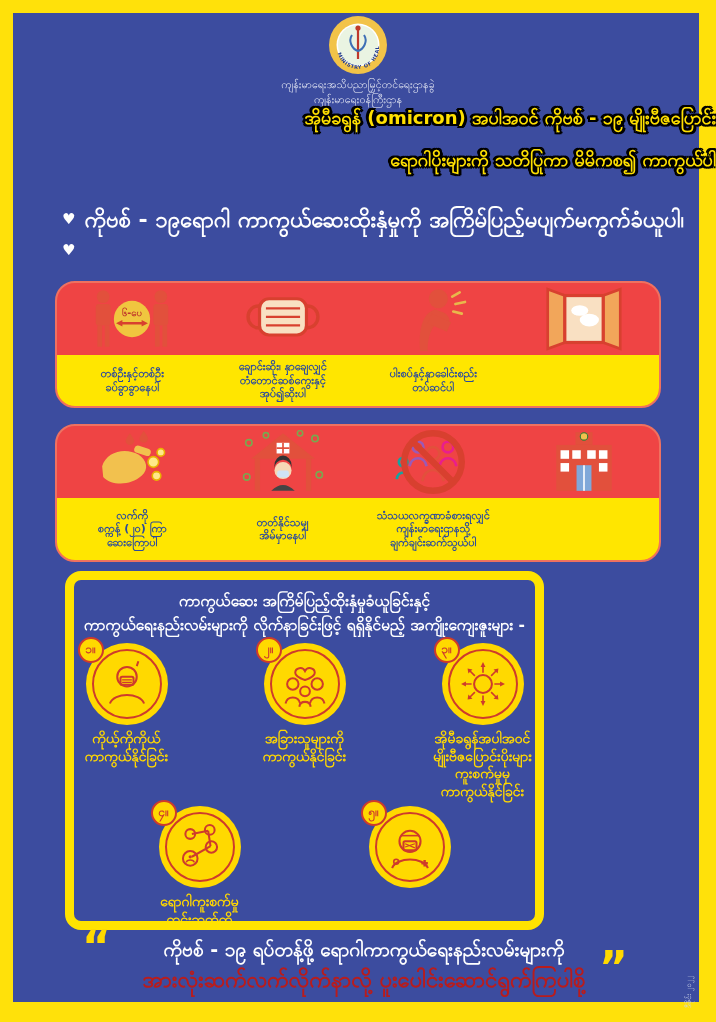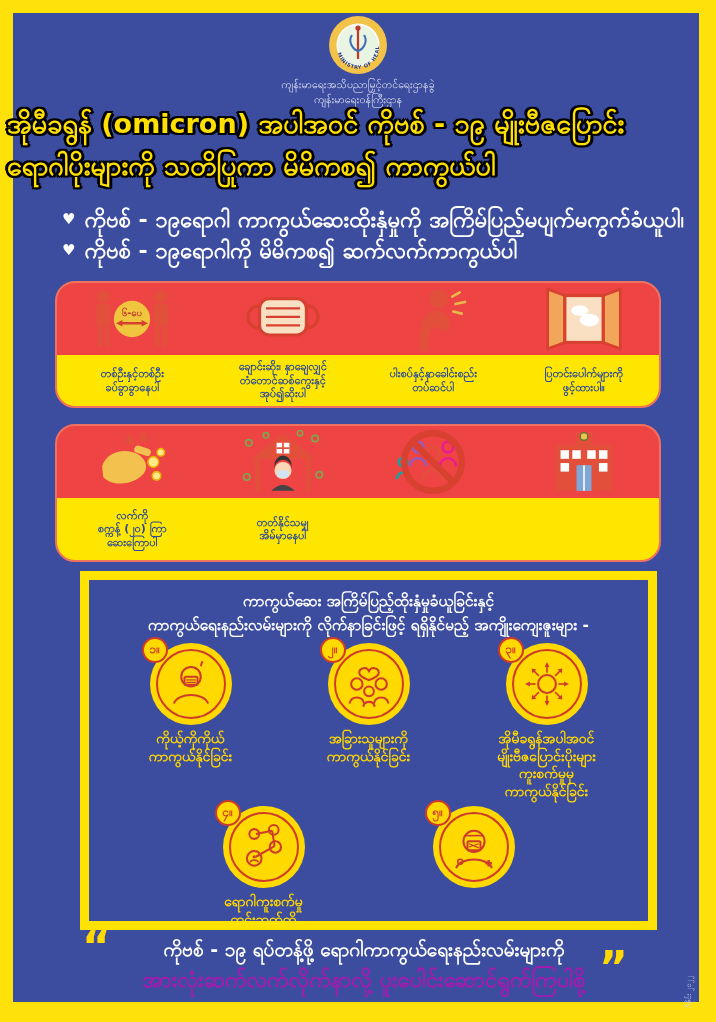--- a/index.html
+++ b/index.html
@@ -13,25 +13,24 @@
     position:absolute; left:13px; top:13px; width:686px; height:989px;
     background:#3C4C9F;
   }
   
   .logo-wrap { position:absolute; left:0; right:0; top:15px; text-align:center; }
   .logo-wrap svg { width:60px; height:60px; }
   .dept-line { position:absolute; left:0; right:0; text-align:center; color:#EDEFF8;
     font-size:10.5px; letter-spacing:.2px; white-space:nowrap; }
   .dept1 { top:78px; } .dept2 { top:93px; }
   .title-line {
-    position:absolute; left:0; right:0; text-align:left; white-space:nowrap;
-    color:#FFE000; font-weight:bold; font-size:27px;
+    position:absolute; left:0; right:0; text-align:right; white-space:nowrap;
+    color:#FFE000; font-weight:bold; font-size:18px;
     text-shadow:2px 0 #000,-2px 0 #000,0 2px #000,0 -2px #000,
       2px 2px #000,-2px -2px #000,2px -2px #000,-2px 2px #000,3px 1px #000,-3px -1px #000;
-    margin-left:7px;
   }
   .title1 { top:106px; } .title2 { top:148px; }
   
   .bullets { position:absolute; left:62px; top:204px; }
   .bullet-row { display:flex; align-items:flex-start; line-height:31px; }
   .bullet-heart { color:#FFFFFF; font-size:15px; margin-right:9px; line-height:31px; }
   .bullet-text { color:#FFFFFF; font-weight:bold; font-size:22px; white-space:nowrap; }
   
   .card {
     position:absolute; left:55px; width:606px; background:#ef4444;
@@ -41,22 +40,22 @@
   .card1 { top:281px; height:127px; }
   .card2 { top:424px; height:138px;justify-content:flex-end; }
   .card .icon-row { display:flex; height:72px; }
   .card .band { flex:1; background:#FFE600; display:flex; }
   .cell { width:25%; display:flex; align-items:center; justify-content:center; }
   .cap-cell { width:25%; display:flex; flex-direction:column; align-items:center; justify-content:center; }
   .cap-line { color:#2B4A9E; font-weight:bold; font-size:11px; line-height:13.5px; white-space:nowrap; }
   .cell svg { width:110px; height:64px; }
   
   .big-box {
-    position:absolute; left:80px; top:571px; width:577px; height:359px;
-    border:9px solid #FFE300; border-radius:0; overflow:hidden;
+    position:absolute; left:65px; top:571px; width:479px; height:359px;
+    border:9px solid #FFE300; border-radius:16px; overflow:hidden;
     display:flex; flex-direction:column; align-items:center;
   }
   .box-header { margin-top:9px; text-align:center; }
   .box-header div { color:#FFFFFF; font-weight:bold; font-size:15.5px; line-height:24px; white-space:nowrap; }
   .ben-row { display:flex; justify-content:center; margin-top:6px; }
   .benefit { display:flex; flex-direction:column; align-items:center; }
   .row1 .benefit { width:178px; }
   .row2 .benefit { width:210px; }
   .circle-wrap { position:relative; width:82px; height:82px; }
   .big-circle {
@@ -72,21 +71,21 @@
     background:#FFD900; border:2px solid #CE3B2C; color:#CE3B2C;
     font-weight:bold; font-size:12px; display:flex; align-items:center; justify-content:center;
     z-index:2;
   }
   .ben-cap { margin-top:5px; text-align:center; }
   .ben-cap div { color:#FFD800; font-weight:bold; font-size:14px; line-height:17.5px; white-space:nowrap; }
   .inner svg { width:52px; height:52px; }
   
   .quote-line { position:absolute; left:12px; right:0; text-align:center; white-space:nowrap; font-weight:bold; }
   .q1 { top:937px; color:#FFFFFF; font-size:19px; }
-  .q2 { top:965px; color:#a21caf; font-size:22px; }
+  .q2 { top:965px; color:#b91c1c; font-size:22px; }
   .qmark { position:absolute; color:#FFD900; font-size:44px; font-weight:bold; line-height:1; }
   .q-open { left:82px; top:925px; }
   .q-close { right:88px; top:946px; }
   .v-credit {
     position:absolute; left:684px; top:1008px; transform:rotate(-90deg);
     transform-origin:left top; font-size:7.5px; color:#CFD6EA; white-space:nowrap;
   }
 </style>
 </head>
 <body>
@@ -116,21 +115,20 @@
   <div class="title-line title1">အိုမီခရွန် (omicron) အပါအဝင် ကိုဗစ် - ၁၉ မျိုးဗီဇပြောင်း</div>
   <div class="title-line title2">ရောဂါပိုးများကို သတိပြုကာ မိမိကစ၍ ကာကွယ်ပါ</div>
 
   <div class="bullets">
     <div class="bullet-row">
       <span class="bullet-heart">♥</span>
       <span class="bullet-text">ကိုဗစ် - ၁၉ရောဂါ ကာကွယ်ဆေးထိုးနှံမှုကို အကြိမ်ပြည့်မပျက်မကွက်ခံယူပါ၊</span>
     </div>
     <div class="bullet-row">
       <span class="bullet-heart">♥</span>
-      <span class="bullet-text">ကိုဗစ် - ၁၉ရောဂါကို မိမိကစ၍ ဆက်လက်ကာကွယ်ပါ</span>
     </div>
   </div>
 
   <div class="card card1">
     <div class="icon-row">
       <div class="cell">
         <svg viewBox="0 0 84 60">
           <circle cx="42" cy="30" r="17" fill="#F0C63F"></circle>
           <text x="42" y="27" text-anchor="middle" font-size="9" font-weight="bold" fill="#C0392B">၆-ပေ</text>
           <line x1="31" y1="34" x2="53" y2="34" stroke="#D8402F" stroke-width="2.5"></line>
@@ -188,24 +186,20 @@
         <div class="cap-line">ခပ်ခွာခွာနေပါ</div>
       </div>
       <div class="cap-cell">
         <div class="cap-line">ချောင်းဆိုး၊ နှာချေလျှင်</div>
         <div class="cap-line">တံတောင်ဆစ်ကွေးနှင့်</div>
         <div class="cap-line">အုပ်၍ဆိုးပါ</div>
       </div>
       <div class="cap-cell">
         <div class="cap-line">ပါးစပ်နှင့်နှာခေါင်းစည်း</div>
         <div class="cap-line">တပ်ဆင်ပါ</div>
-      </div>
-      <div class="cap-cell">
-        <div class="cap-line">ပြတင်းပေါက်များကို</div>
-        <div class="cap-line">ဖွင့်ထားပါ။</div>
       </div>
     </div>
   </div>
 
   <div class="card card2">
     <div class="icon-row">
       <div class="cell">
         <svg viewBox="0 0 84 60">
           <path d="M40 3 C40 3 36 8 36 10 a4 4 0 0 0 8 0 C44 8 40 3 40 3 Z" fill="#E2503C"></path>
           <path d="M53 1 C53 1 49 6 49 8 a4 4 0 0 0 8 0 C57 6 53 1 53 1 Z" fill="#E2503C"></path>
@@ -282,20 +276,25 @@
     </div>
     <div class="band">
       <div class="cap-cell">
         <div class="cap-line">လက်ကို</div>
         <div class="cap-line">စက္ကန့် (၂၀) ကြာ</div>
         <div class="cap-line">ဆေးကြောပါ</div>
       </div>
       <div class="cap-cell">
         <div class="cap-line">တတ်နိုင်သမျှ</div>
         <div class="cap-line">အိမ်မှာနေပါ</div>
+      </div>
+      <div class="cap-cell">
+        <div class="cap-line">သံသယလက္ခဏာခံစားရလျှင်</div>
+        <div class="cap-line">ကျန်းမာရေးဌာနသို့</div>
+        <div class="cap-line">ချက်ချင်းဆက်သွယ်ပါ</div>
       </div>
     </div>
   </div>
 
   <div class="big-box">
     <div class="box-header">
       <div>ကာကွယ်ဆေး အကြိမ်ပြည့်ထိုးနှံမှုခံယူခြင်းနှင့်</div>
       <div>ကာကွယ်ရေးနည်းလမ်းများကို လိုက်နာခြင်းဖြင့် ရရှိနိုင်မည့် အကျိုးကျေးဇူးများ -</div>
     </div>
 

